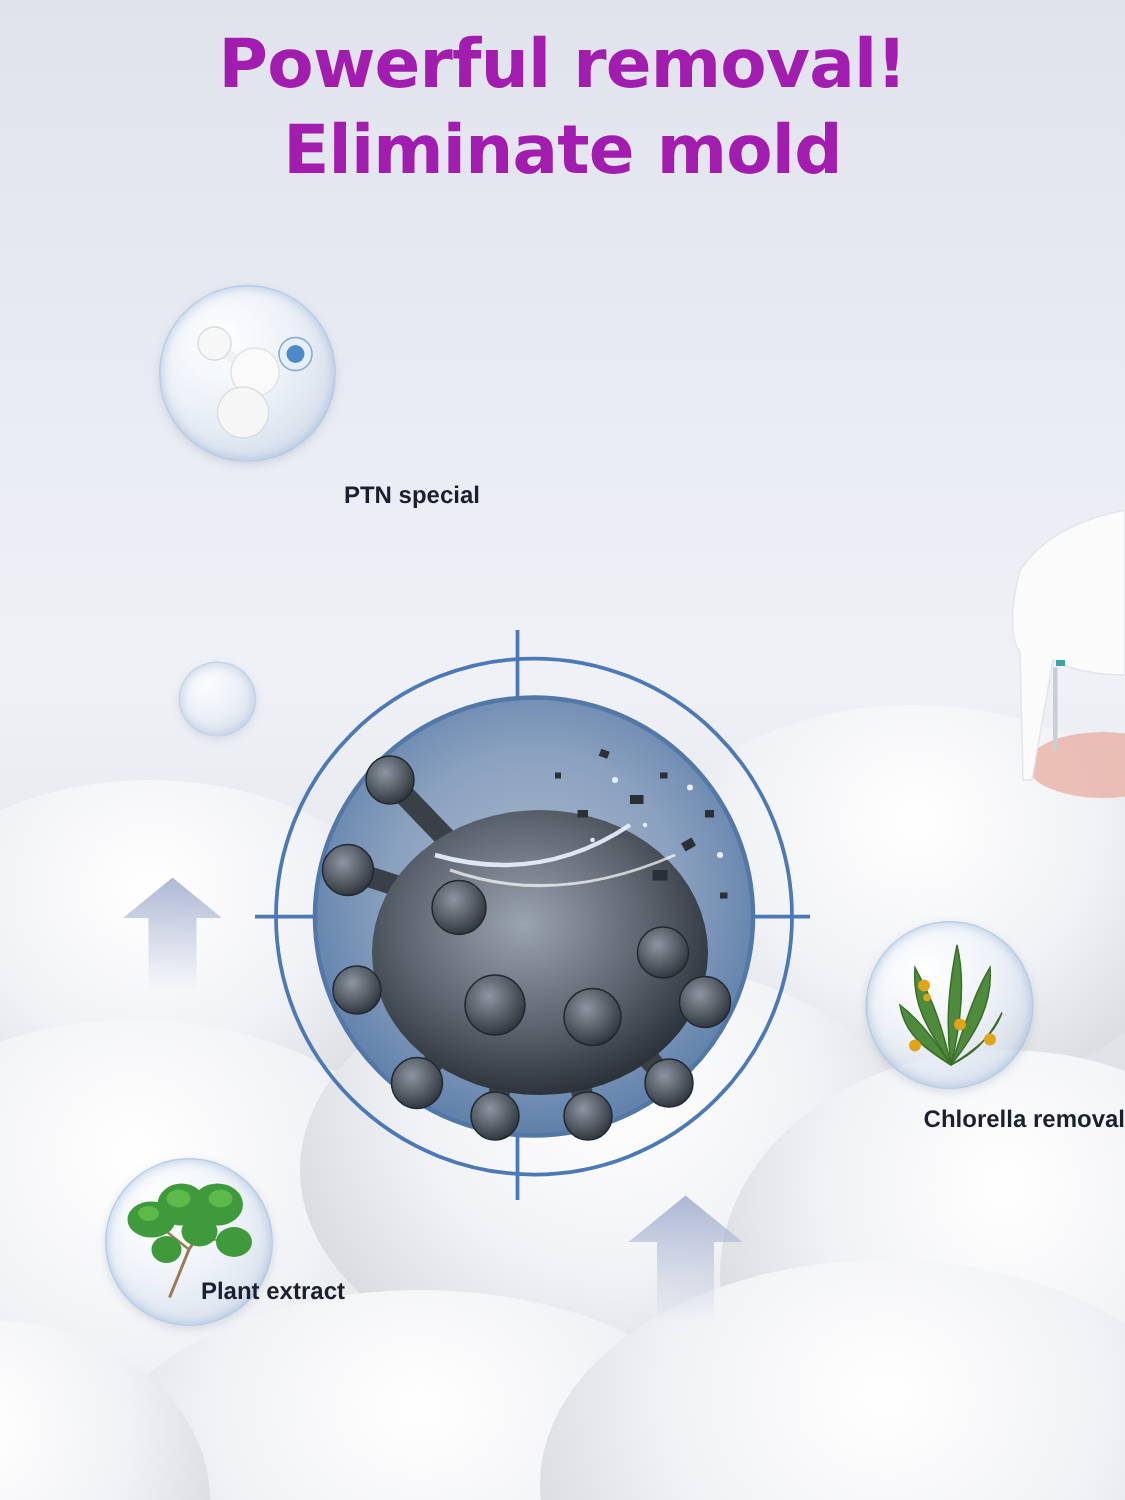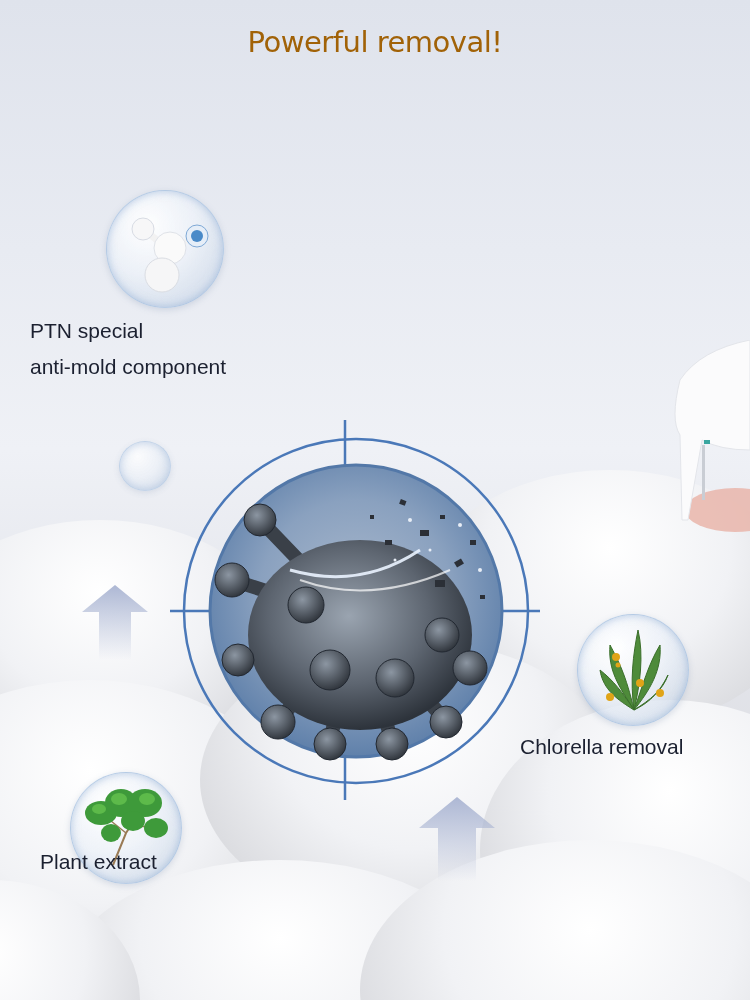--- a/index.html
+++ b/index.html
@@ -13,41 +13,42 @@
     .cloud {
       position: absolute;
       border-radius: 50%;
       background: radial-gradient(ellipse at 50% 30%, #ffffff 0%, #f1f2f5 45%, #d9dade 80%, rgba(210,211,216,0) 100%);
     }
     .headline {
       position: absolute;
       top: 14px; left: 0; width: 750px;
       text-align: center;
       font-family: "DejaVu Sans", sans-serif;
-      font-weight: normal;
-      font-size: 29px;
+      font-weight: bold;
+      font-size: 45px;
       line-height: 57px;
-      color: #a16207;
+      color: #a21caf;
       letter-spacing: -0.5px;
     }
     .headline span { display: block; }
     .bubble {
       position: absolute;
       border-radius: 50%;
       background: radial-gradient(circle at 35% 30%, rgba(255,255,255,0.95) 0%, rgba(236,241,248,0.8) 45%, rgba(196,211,230,0.55) 80%, rgba(160,184,214,0.7) 100%);
       box-shadow: inset 0 0 8px rgba(140,170,210,0.6), 0 2px 6px rgba(120,140,170,0.25);
       border: 1px solid rgba(170,195,225,0.8);
     }
     .label {
       position: absolute;
       font-family: "Liberation Sans", sans-serif;
-      font-size: 21px;
+      font-size: 16px;
       color: #1b2030;
-      text-align: left;
+      text-align: right;
       line-height: 36px;
+      font-weight: bold;
     }
     .target { position: absolute; left: 170px; top: 420px; width: 370px; height: 380px; }
     .arrow { position: absolute; }
     .spray { position: absolute; right: 0; top: 340px; width: 110px; height: 200px; }
   </style>
 </head>
 <body>
 
 <div class="bg-layer">
   <div class="cloud" style="left:-80px; top:520px; width:360px; height:240px;"></div>
@@ -55,37 +56,37 @@
   <div class="cloud" style="left:-120px; top:680px; width:420px; height:300px;"></div>
   <div class="cloud" style="left:200px; top:640px; width:420px; height:280px;"></div>
   <div class="cloud" style="left:480px; top:700px; width:380px; height:300px;"></div>
   <div class="cloud" style="left:60px; top:860px; width:440px; height:260px;"></div>
   <div class="cloud" style="left:360px; top:840px; width:460px; height:300px;"></div>
   <div class="cloud" style="left:-160px; top:880px; width:300px; height:240px;"></div>
 </div>
 
 <div class="headline">
   <span>Powerful removal!</span>
+  <span>Eliminate mold</span>
 </div>
 
 <div class="bubble" style="left:106px; top:190px; width:118px; height:118px;">
   <svg width="118" height="118" viewBox="0 0 118 118">
     <line x1="38" y1="40" x2="62" y2="58" stroke="#f2f2f2" stroke-width="7"></line>
     <line x1="62" y1="58" x2="88" y2="46" stroke="#f2f2f2" stroke-width="5"></line>
     <line x1="62" y1="58" x2="55" y2="82" stroke="#f2f2f2" stroke-width="8"></line>
     <circle cx="36" cy="38" r="11" fill="#f7f7f8" stroke="#d8dce4"></circle>
     <circle cx="63" cy="57" r="16" fill="#fafafa" stroke="#dfe2e8"></circle>
     <circle cx="55" cy="84" r="17" fill="#f6f6f7" stroke="#dadde3"></circle>
     <circle cx="90" cy="45" r="11" fill="#e6eef8" stroke="#7fa9d6"></circle>
     <circle cx="90" cy="45" r="6" fill="#4a8ac8"></circle>
   </svg>
 </div>
 <div class="label" style="left:30px; top:313px; width:290px;">
   <div>PTN special</div>
-  <div>anti-mold component</div>
 </div>
 
 <div class="bubble" style="left:119px; top:441px; width:52px; height:50px; opacity:0.8;"></div>
 
 <svg class="arrow" style="left:82px; top:585px;" width="66" height="75" viewBox="0 0 66 75">
   <defs>
     <linearGradient id="ag1" x1="0" y1="0" x2="0" y2="1">
       <stop offset="0" stop-color="#a9b4d2" stop-opacity="0.95"></stop>
       <stop offset="1" stop-color="#a9b4d2" stop-opacity="0"></stop>
     </linearGradient>

